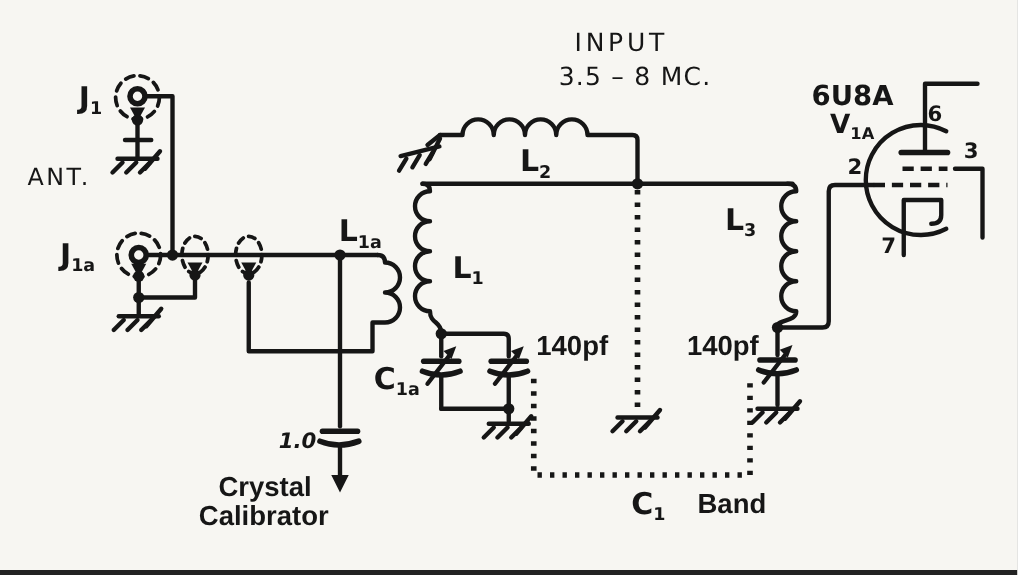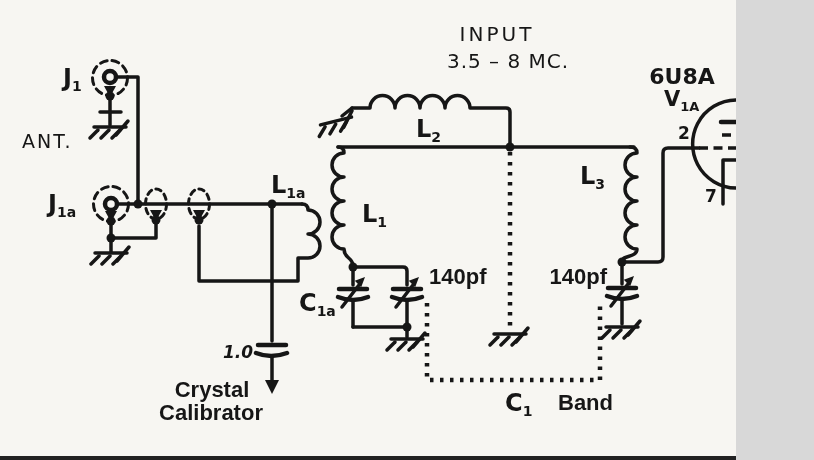--- a/index.html
+++ b/index.html
@@ -1,16 +1,16 @@
 <!DOCTYPE html>
 <html><head>
 <meta charset="utf-8">
 <style>
   html,body{margin:0;padding:0;background:#d8d8d8;}
-  .stage{position:relative;width:736px;height:460px;background:#f7f6f2;overflow:hidden;}
+  .stage{position:relative;width:814px;height:460px;background:#f7f6f2;overflow:hidden;}
   svg{position:absolute;left:0;top:0;}
   text{fill:#161616;font-family:"DejaVu Sans","Liberation Sans",sans-serif;font-weight:400;}
   .ref{font-weight:700;font-size:24px;}
   .sub{font-weight:700;font-size:14px;}
   .pin{font-weight:700;font-size:17px;}
   .cap-print{font-family:"Liberation Sans","DejaVu Sans",sans-serif;font-weight:700;font-size:22px;}
   .hand-caps{font-size:20px;letter-spacing:3px;}
   .hand-range{font-size:20px;letter-spacing:1px;}
   .ant{font-size:19px;letter-spacing:2px;}
   .tube-type{font-weight:700;font-size:22px;}

